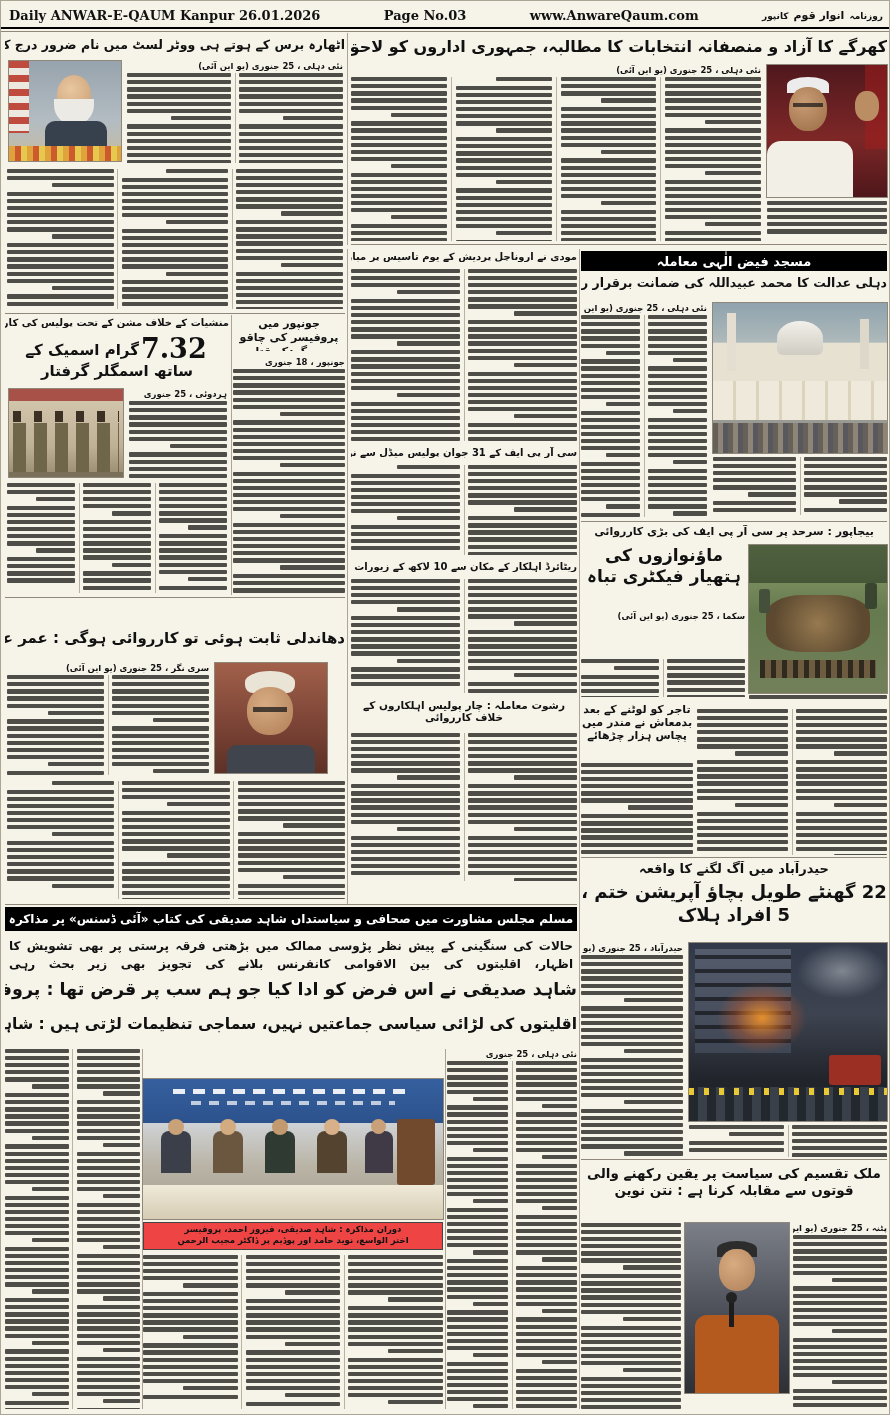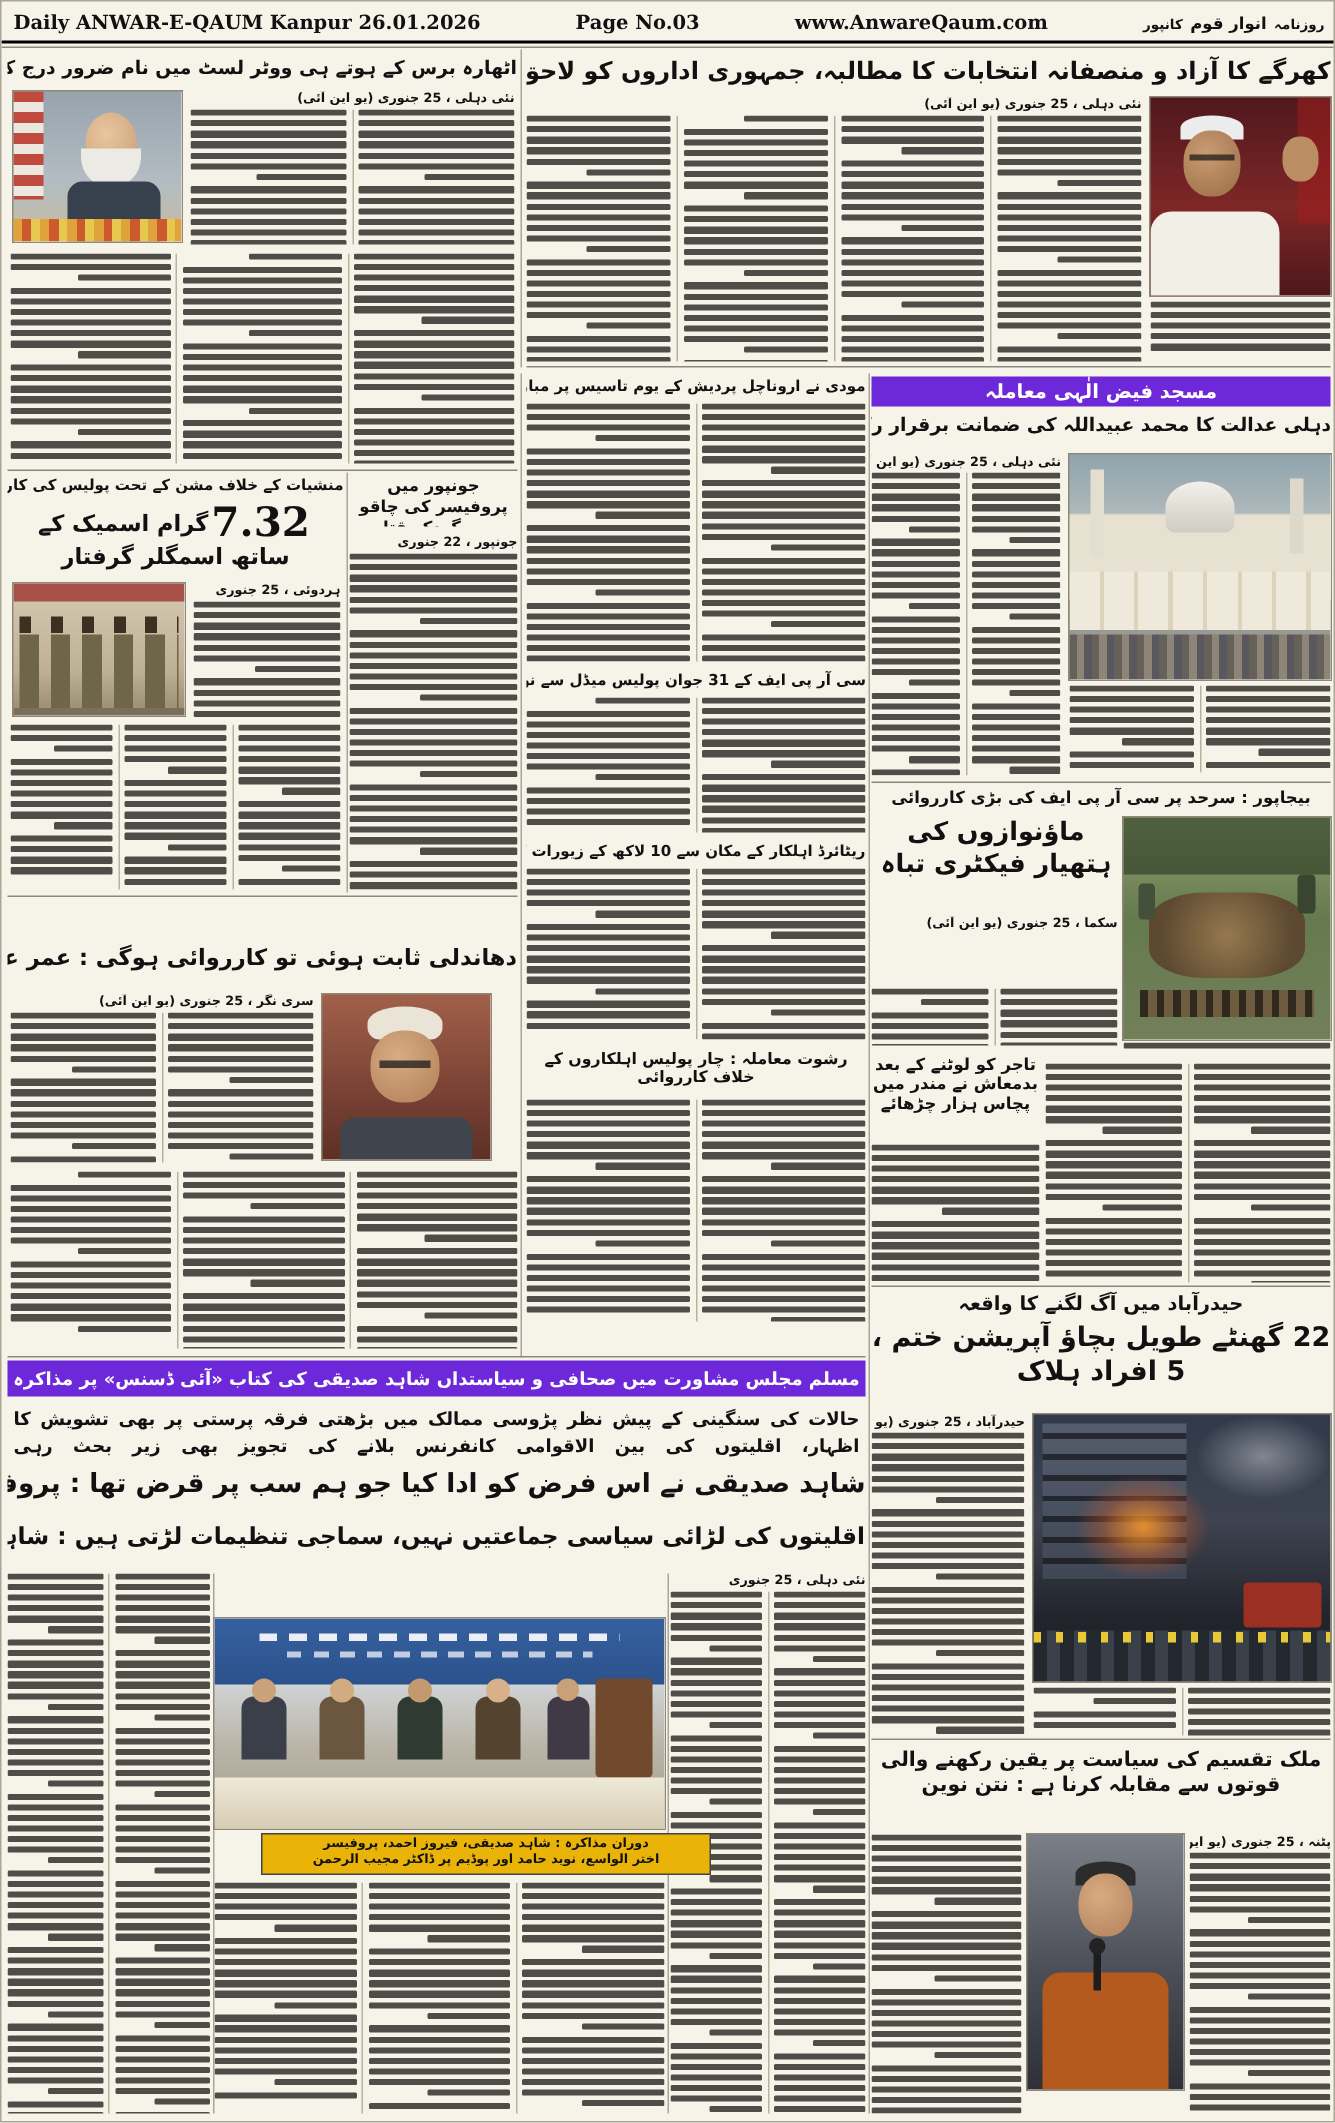--- a/index.html
+++ b/index.html
@@ -13,38 +13,38 @@
   .mast{display:flex;direction:rtl;align-items:baseline;gap:5px;}
   .mast .big{font-size:11px;font-weight:bold;letter-spacing:.5px;}
   .mast .sm{font-size:9px;font-weight:bold;}
   
   .hr{position:absolute;background:#000;height:2px;}
   .hr.thin{height:1px;background:#8f887a;}
   .vr{position:absolute;width:1px;background:#aca595;}
   
   .hl{position:absolute;font-weight:bold;text-align:center;direction:rtl;line-height:1.25;overflow:hidden;}
   .nw{white-space:nowrap;}
-  .bar{position:absolute;background:#6d28d9;color:#fff;display:flex;align-items:center;justify-content:center;
+  .bar{position:absolute;background:#000000;color:#fff;display:flex;align-items:center;justify-content:center;
        font-weight:bold;direction:rtl;overflow:hidden;}
   .kick{position:absolute;font-weight:bold;text-align:center;direction:rtl;overflow:hidden;}
   
   .txt{position:absolute;overflow:hidden;display:flex;flex-direction:column;}
   .dl{font-size:8.5px;font-weight:bold;direction:rtl;text-align:right;line-height:1.2;margin-bottom:2px;white-space:nowrap;overflow:hidden;}
   .fill{flex:1;overflow:hidden;direction:rtl;}
   .fill .ln{height:4.2px;background:#26231e;opacity:.8;margin:0 0 2.9px;border-radius:1px;break-inside:avoid;}
   .fill .ln.short{width:58%;margin-left:auto;margin-right:0;margin-bottom:4.6px;}
   .cols2{column-count:2;column-gap:8px;column-rule:1px solid #b9b2a2;}
   .cols3{column-count:3;column-gap:8px;column-rule:1px solid #b9b2a2;}
   .cols4{column-count:4;column-gap:9px;column-rule:1px solid #b9b2a2;}
   
   .ph{position:absolute;overflow:hidden;background:#999;box-shadow:0 0 0 1px #8f887a;}
   .ph div{position:absolute;}
   
-  .capbox{position:absolute;border:1px solid #444;background:#eab308;font-size:8.5px;font-weight:bold;
-          direction:rtl;text-align:center;line-height:1.35;padding:1px 3px;box-sizing:border-box;overflow:hidden;margin-left:31px;}
+  .capbox{position:absolute;border:1px solid #444;background:#ef4444;font-size:8.5px;font-weight:bold;
+          direction:rtl;text-align:center;line-height:1.35;padding:1px 3px;box-sizing:border-box;overflow:hidden;}
   .lead{position:absolute;direction:rtl;text-align:justify;text-align-last:justify;font-weight:bold;
         font-size:12px;line-height:1.5;overflow:hidden;}
   .num{font-size:27px;line-height:1;vertical-align:-3px;padding:0 2px;font-family:"DejaVu Serif",serif;}
 </style>
 </head>
 <body>
 
 <div class="page">
 
   <div class="hdr">
@@ -446,21 +446,21 @@
         <div class="ln"></div>
         <div class="ln"></div>
         <div class="ln"></div>
         <div class="ln"></div>
       </div>
   </div>
 
   <div class="vr" style="left:230px;top:314px;height:280px;"></div>
   <div class="hl" style="left:232px;top:316px;width:112px;font-size:11px;height:34px;">جونپور میں پروفیسر کی چاقو سے گودکر قتل</div>
   <div class="txt" style="left:232px;top:356px;width:112px;height:236px;">
-    <div class="dl">جونپور ، 22 جنوری</div>
+    <div class="dl">جونپور ، 18 جنوری</div>
     <div class="fill">
         <div class="ln"></div>
         <div class="ln"></div>
         <div class="ln"></div>
         <div class="ln"></div>
         <div class="ln"></div>
         <div class="ln"></div>
         <div class="ln short"></div>
         <div class="ln"></div>
         <div class="ln"></div>

